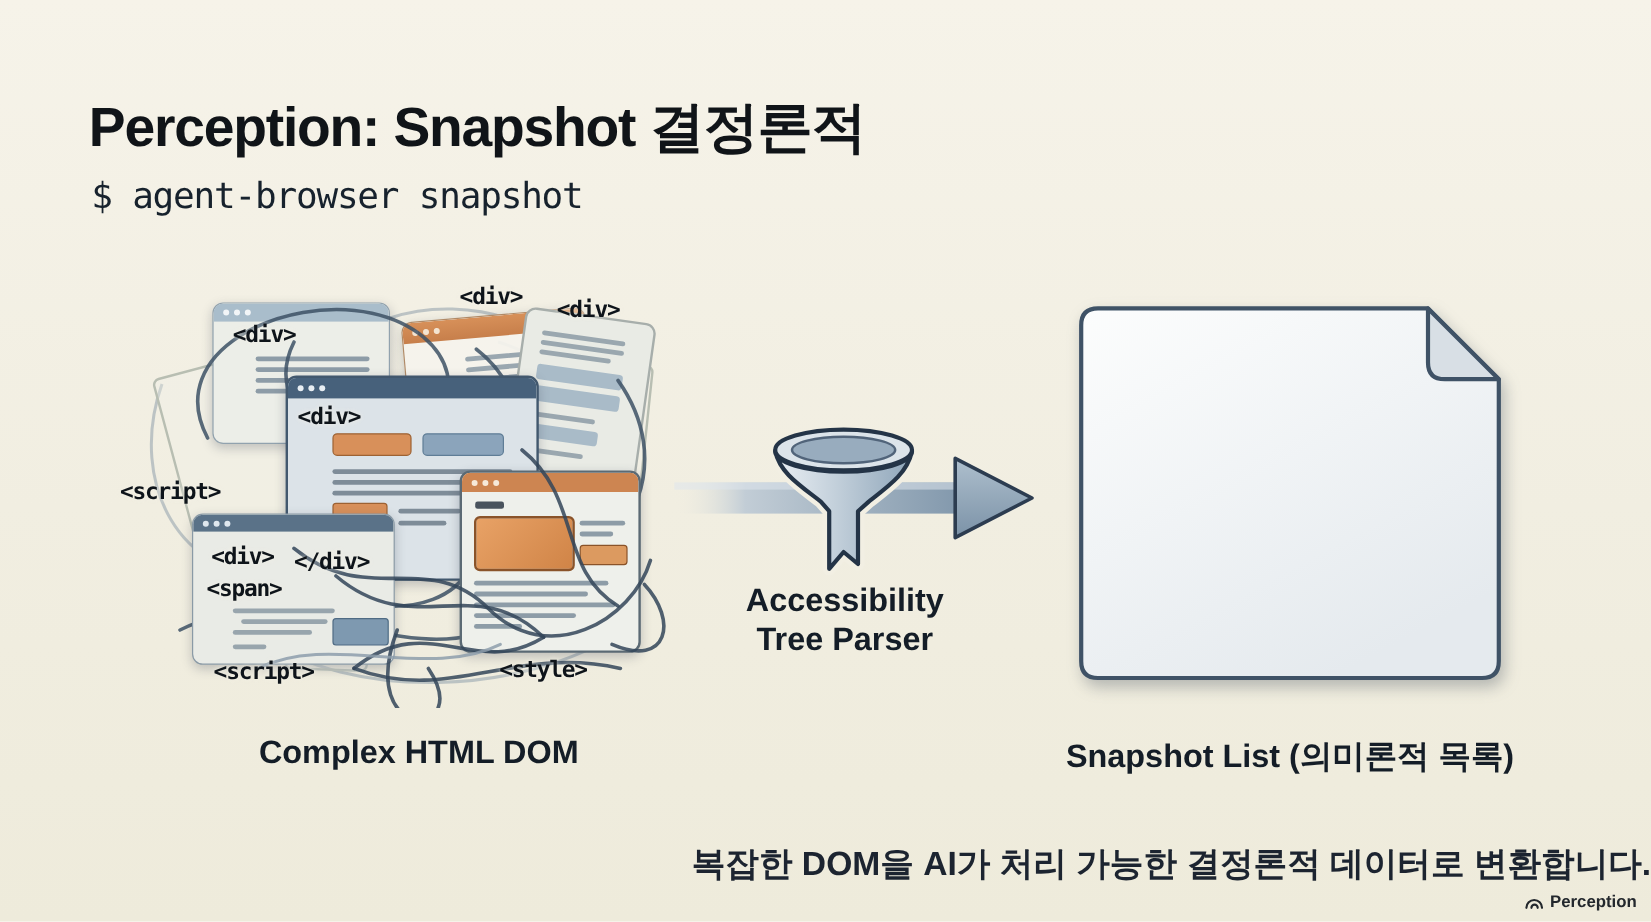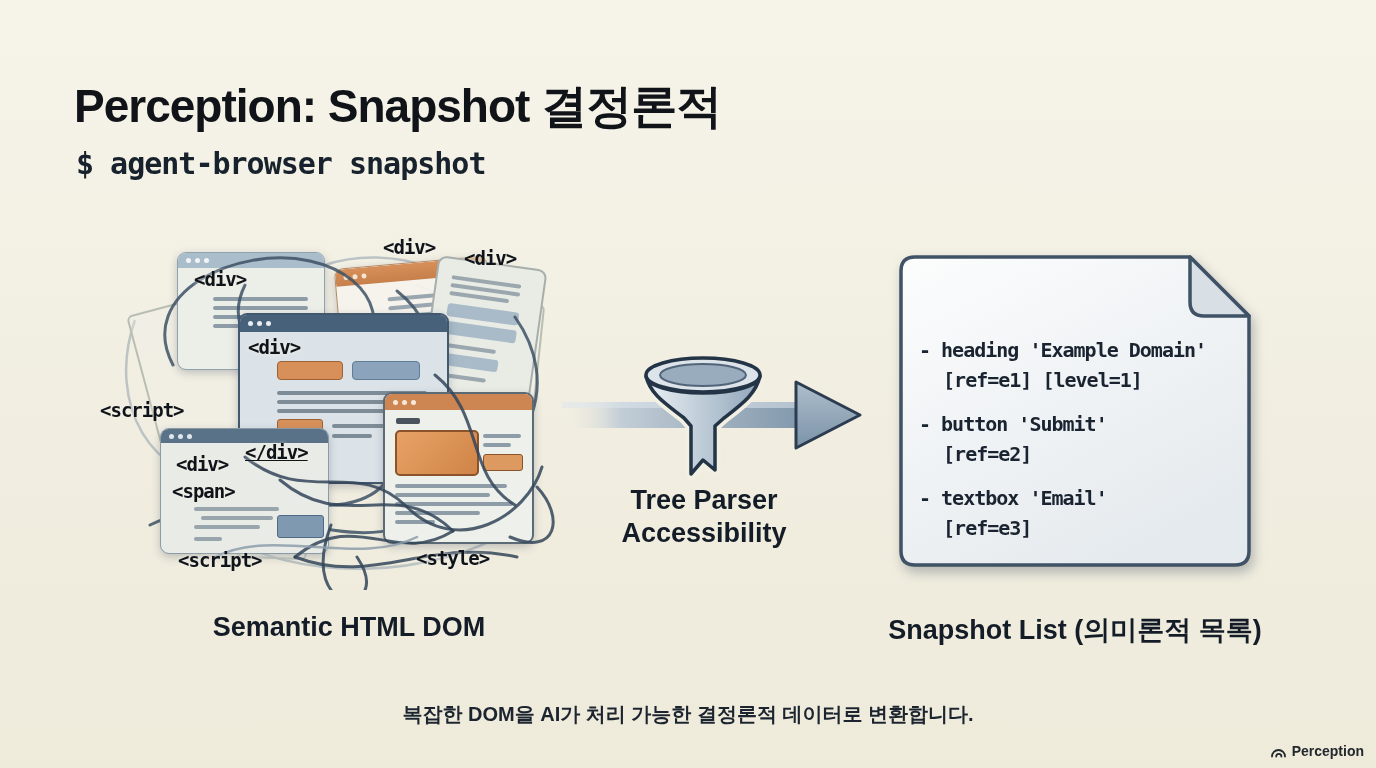--- a/index.html
+++ b/index.html
@@ -10,21 +10,21 @@
     position:relative;color:#14202b;
   }
   .abs{position:absolute;}
   
   .title{
     left:74px;top:76px;font-size:46px;font-weight:800;letter-spacing:-1px;
     color:#101418;white-space:nowrap;
   }
   .cmd{
     left:76px;top:146px;font-family:"DejaVu Sans Mono", monospace;
-    font-weight:700;font-size:30px;color:#17222d;white-space:nowrap;letter-spacing:-1px;
+    font-weight:400;font-size:30px;color:#17222d;white-space:nowrap;letter-spacing:-1px;
   }
   
   .cluster{left:95px;top:225px;width:470px;height:365px;}
   .tangle{position:absolute;left:0;top:0;width:470px;height:365px;fill:none;}
   .t-back{z-index:1;}  .t-back path{stroke:#a9b4b9;stroke-width:2.5;opacity:.75;}
   .t-mid{z-index:3;}   .t-mid path{stroke:#3d5165;stroke-width:3;opacity:.85;stroke-linecap:round;}
   .t-top{z-index:5;}   .t-top path{stroke:#334559;stroke-width:3;opacity:.85;stroke-linecap:round;}
   .t-top path.lt{stroke:#8d9dab;stroke-width:2.5;}
   .ghost{position:absolute;border:2px solid #b8beb2;border-radius:6px;background:rgba(240,240,233,.35);z-index:1;}
   .win{position:absolute;border-radius:9px;box-shadow:0 3px 9px rgba(60,70,85,.28);overflow:hidden;}
@@ -41,21 +41,21 @@
   .parser-label{left:554px;top:484px;width:300px;line-height:33px;}
   
   .doc{left:897px;top:253px;width:356px;height:320px;}
   .doc-text{
     position:absolute;left:22px;top:82px;font-family:"DejaVu Sans Mono", monospace;
     font-weight:700;font-size:20px;line-height:30px;color:#1a2430;letter-spacing:-1px;white-space:nowrap;
   }
   .doc-text .grp{margin-bottom:14px;}
   .doc-text .l2{margin-left:2ch;}
   
-  .caption{left:0;right:0;top:701px;text-align:center;font-size:20px;font-weight:700;color:#1c2430;}
+  .caption{left:0;right:0;top:701px;text-align:right;font-size:28px;font-weight:700;color:#1c2430;}
   .watermark{right:12px;top:743px;display:flex;align-items:center;gap:5px;
     font-size:14px;font-weight:600;color:#23282d;}
 </style>
 </head>
 <body>
 
 <div class="abs title">Perception: Snapshot 결정론적</div>
 <div class="abs cmd">$ agent-browser snapshot</div>
 
 <div class="abs cluster">
@@ -175,26 +175,26 @@
     <path class="lt" d="M120,332 C180,302 262,342 322,312"></path>
   </svg>
 
   <span class="tag" style="left:288px;top:11px;">&lt;div&gt;</span>
   <span class="tag" style="left:369px;top:22px;">&lt;div&gt;</span>
   <span class="tag" style="left:99px;top:43px;">&lt;div&gt;</span>
   <span class="tag" style="left:5px;top:174px;">&lt;script&gt;</span>
   <span class="tag" style="left:153px;top:111px;">&lt;div&gt;</span>
   <span class="tag" style="left:81px;top:228px;">&lt;div&gt;</span>
   <span class="tag" style="left:77px;top:255px;">&lt;span&gt;</span>
-  <span class="tag" style="left:150px;top:216px;text-decoration:underline;">&lt;/div&gt;</span>
+  <span class="tag" style="left:150px;top:232px;">&lt;/div&gt;</span>
   <span class="tag" style="left:83px;top:324px;">&lt;script&gt;</span>
   <span class="tag" style="left:321px;top:322px;">&lt;style&gt;</span>
 </div>
 
-<div class="abs seclabel" style="left:149px;top:612px;width:400px;">Semantic HTML DOM</div>
+<div class="abs seclabel" style="left:149px;top:612px;width:400px;">Complex HTML DOM</div>
 
 <svg class="abs" style="left:560px;top:350px;" width="320" height="140" viewBox="0 0 320 140">
   <defs>
     <linearGradient id="bandGrad" x1="0" y1="0" x2="1" y2="0">
       <stop offset="0" stop-color="#f1eee1" stop-opacity="0"></stop>
       <stop offset="0.25" stop-color="#c2cdd6"></stop>
       <stop offset="1" stop-color="#8399ad"></stop>
     </linearGradient>
     <linearGradient id="headGrad" x1="0" y1="0" x2="0" y2="1">
       <stop offset="0" stop-color="#aebfcd"></stop>
@@ -213,49 +213,35 @@
   </g>
   <g>
     <path d="M86,26 C90,44 106,54 124,68 L131,76 L131,124 L143,110 L155,120 L155,76 L164,68 C182,54 196,44 200,26" fill="none" stroke="#f2efe3" stroke-width="11" stroke-linejoin="round"></path>
     <path d="M86,26 C90,44 106,54 124,68 L131,76 L131,124 L143,110 L155,120 L155,76 L164,68 C182,54 196,44 200,26 A57,17 0 0 1 86,26 Z" fill="url(#coneGrad)" stroke="#243447" stroke-width="3.5" stroke-linejoin="round"></path>
     <ellipse cx="143" cy="25" rx="57" ry="17" fill="#dce4ea" stroke="#243447" stroke-width="3.5"></ellipse>
     <ellipse cx="143" cy="25" rx="43" ry="11" fill="#98acbe" stroke="#51647a" stroke-width="2"></ellipse>
   </g>
 </svg>
 
 <div class="abs seclabel parser-label">
+  <div>Accessibility</div>
   <div>Tree Parser</div>
-  <div>Accessibility</div>
 </div>
 
 <div class="abs doc">
   <svg width="356" height="320" viewBox="0 0 356 320" style="position:absolute;left:0;top:0;filter:drop-shadow(3px 6px 6px rgba(70,80,95,.35));">
     <defs>
       <linearGradient id="docGrad" x1="0" y1="0" x2="0.6" y2="1">
         <stop offset="0" stop-color="#fcfdfd"></stop>
         <stop offset="1" stop-color="#e5eaee"></stop>
       </linearGradient>
     </defs>
     <path d="M18,4 H293 L352,63 V298 Q352,312 338,312 H18 Q4,312 4,298 V18 Q4,4 18,4 Z" fill="url(#docGrad)" stroke="#3f5266" stroke-width="3.5" stroke-linejoin="round"></path>
     <path d="M293,4 L293,49 Q293,63 307,63 L352,63 Z" fill="#d8dfe5" stroke="#3f5266" stroke-width="3.5" stroke-linejoin="round"></path>
   </svg>
-  <div class="doc-text">
-    <div class="grp">
-      <div>- heading 'Example Domain'</div>
-      <div class="l2">[ref=e1] [level=1]</div>
-    </div>
-    <div class="grp">
-      <div>- button 'Submit'</div>
-      <div class="l2">[ref=e2]</div>
-    </div>
-    <div class="grp">
-      <div>- textbox 'Email'</div>
-      <div class="l2">[ref=e3]</div>
-    </div>
-  </div>
 </div>
 
 <div class="abs seclabel" style="left:875px;top:612px;width:400px;">Snapshot List (의미론적 목록)</div>
 
 <div class="abs caption">복잡한 DOM을 AI가 처리 가능한 결정론적 데이터로 변환합니다.</div>
 
 <div class="abs watermark">
   <svg width="17" height="13" viewBox="0 0 17 13">
     <path d="M2,11.5 A6.5,6.5 0 0 1 15,11.5" fill="none" stroke="#23282d" stroke-width="1.8" stroke-linecap="round"></path>
     <path d="M6.2,11.5 A2.6,2.6 0 0 1 11.4,11.5" fill="none" stroke="#23282d" stroke-width="1.8" stroke-linecap="round"></path>

